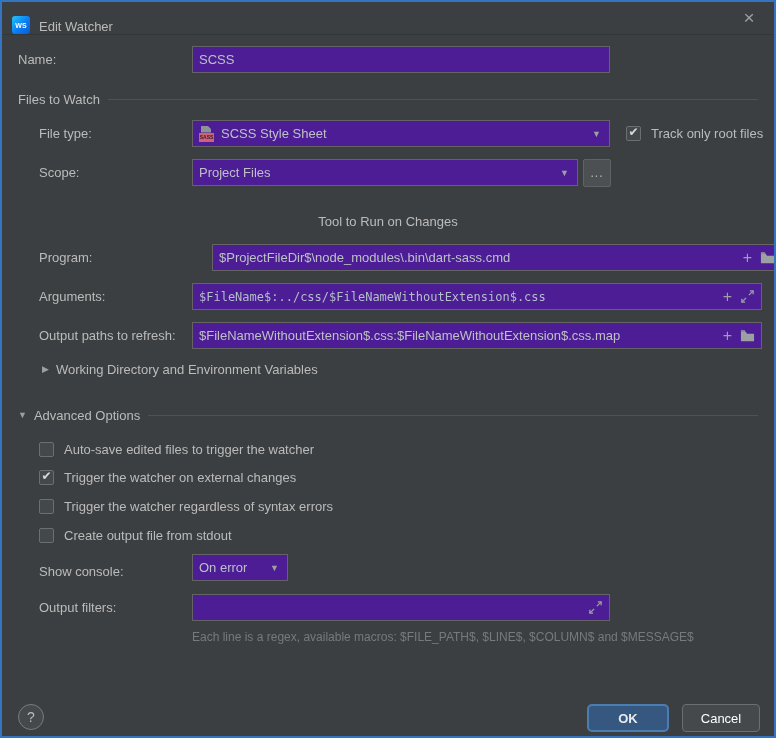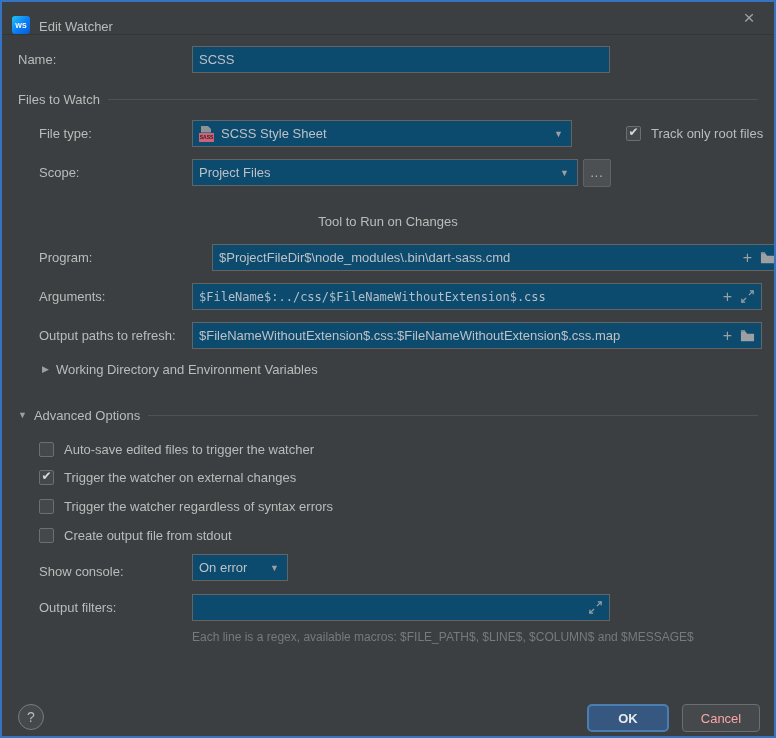--- a/index.html
+++ b/index.html
@@ -14,21 +14,21 @@
   .title-text{margin-left:9px;color:#bbbbbb;font-size:13px;}
   .close-x{position:absolute;right:14px;top:5px;width:22px;height:22px;display:flex;align-items:center;justify-content:center;color:#9da0a3;font-size:19px;cursor:default;}
   
   .lbl{position:absolute;height:27px;line-height:27px;color:#bbbbbb;white-space:nowrap;}
   
   .section{position:absolute;left:16px;right:16px;display:flex;align-items:center;height:16px;}
   .section .sec-text{white-space:nowrap;color:#bbbbbb;}
   .section .sec-line{flex:1;height:1px;background:#515151;margin-left:8px;}
   .sec-arrow{color:#9da0a3;font-size:9px;margin-right:7px;}
   
-  .field{position:absolute;height:27px;box-sizing:border-box;background:#0c4a6e;border:1px solid #646464;display:flex;align-items:center;padding:0 6px;color:#bdc1c6;white-space:nowrap;overflow:hidden;}
+  .field{position:absolute;height:27px;box-sizing:border-box;background:#4c1d95;border:1px solid #646464;display:flex;align-items:center;padding:0 6px;color:#bdc1c6;white-space:nowrap;overflow:hidden;}
   .field .ftext{overflow:hidden;text-overflow:ellipsis;}
   .mono{font-family:"DejaVu Sans Mono",monospace;font-size:12px;color:#b3bfc9;}
   .combo-arrow{margin-left:auto;color:#9da0a3;font-size:9px;padding-right:2px;}
   .trail{margin-left:auto;display:flex;align-items:center;gap:8px;}
   .plus-ic{color:#9da0a3;font-size:16px;line-height:16px;}
   .svg-ic{width:15px;height:15px;display:block;}
   
   .scss-icon{width:15px;height:16px;position:relative;margin-right:7px;flex:0 0 auto;}
   .scss-icon .page{position:absolute;top:0;left:2px;width:10px;height:7px;background:#8d9295;clip-path:polygon(0 0,65% 0,100% 50%,100% 100%,0 100%);}
   .scss-icon .tag{position:absolute;bottom:0;left:0;width:15px;height:9px;background:#ce6277;color:#3a2026;font-size:5px;font-weight:bold;display:flex;align-items:center;justify-content:center;letter-spacing:0;}
@@ -39,21 +39,21 @@
   .cb .mark{color:#d4d9de;font-size:12px;line-height:12px;margin-top:-2px;}
   .cb-row{position:absolute;display:flex;align-items:center;gap:10px;height:16px;}
   .cb-row .cb-label{white-space:nowrap;}
   
   .toggle-row{position:absolute;display:flex;align-items:center;height:16px;}
   
   .hint{position:absolute;color:#757a7e;font-size:12px;white-space:nowrap;}
   
   .help-btn{position:absolute;left:16px;top:702px;width:26px;height:26px;border:1px solid #797d80;border-radius:50%;box-sizing:border-box;display:flex;align-items:center;justify-content:center;color:#b8bcc0;font-size:14px;background:#46494b;}
   .ok-btn{position:absolute;left:585px;top:702px;width:82px;height:28px;box-sizing:border-box;background:#365880;border:2px solid #4a7db0;border-radius:5px;color:#e8eaec;font-weight:bold;display:flex;align-items:center;justify-content:center;font-size:13px;}
-  .cancel-btn{position:absolute;left:680px;top:702px;width:78px;height:28px;box-sizing:border-box;background:#45494c;border:1px solid #6b6f72;border-radius:4px;color:#fca5a5;display:flex;align-items:center;justify-content:center;font-size:13px;}
+  .cancel-btn{position:absolute;left:680px;top:702px;width:78px;height:28px;box-sizing:border-box;background:#45494c;border:1px solid #6b6f72;border-radius:4px;color:#ffffff;display:flex;align-items:center;justify-content:center;font-size:13px;}
 </style>
 </head>
 <body>
 
 <div class="dialog">
 
   <div class="titlebar">
     <div class="ws-logo">WS</div>
     <div class="title-text">Edit Watcher</div>
   </div>
@@ -63,21 +63,21 @@
   <div class="field" style="left:190px;top:44px;width:418px;">
     <span class="ftext">SCSS</span>
   </div>
 
   <div class="section" style="top:89px;">
     <span class="sec-text">Files to Watch</span>
     <span class="sec-line"></span>
   </div>
 
   <div class="lbl" style="left:37px;top:118px;">File type:</div>
-  <div class="field" style="left:190px;top:118px;width:380px;">
+  <div class="field" style="left:190px;top:118px;width:418px;">
     <span class="scss-icon">
       <span class="page"></span>
       <span class="tag">SASS</span>
     </span>
     <span class="ftext">SCSS Style Sheet</span>
     <span class="combo-arrow">▼</span>
   </div>
   <div class="cb-row" style="left:624px;top:123px;">
     <span class="cb">
       <span class="mark">✔</span>

